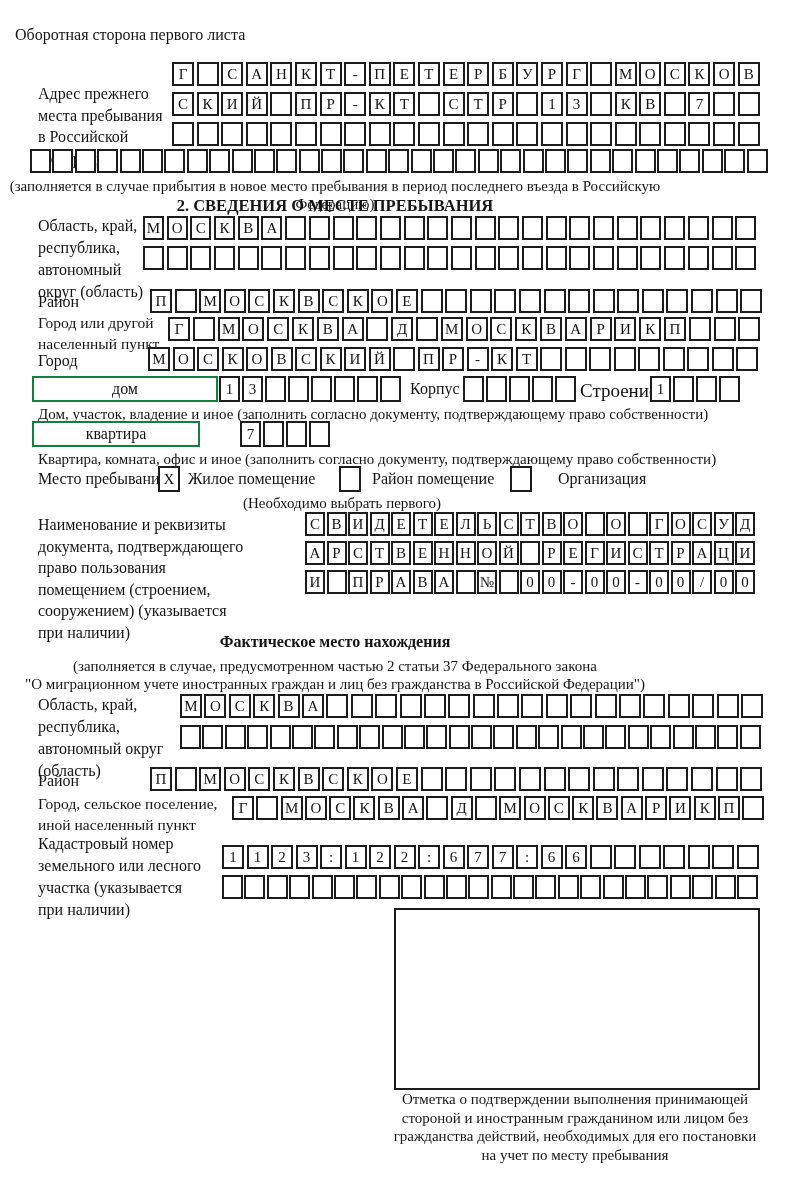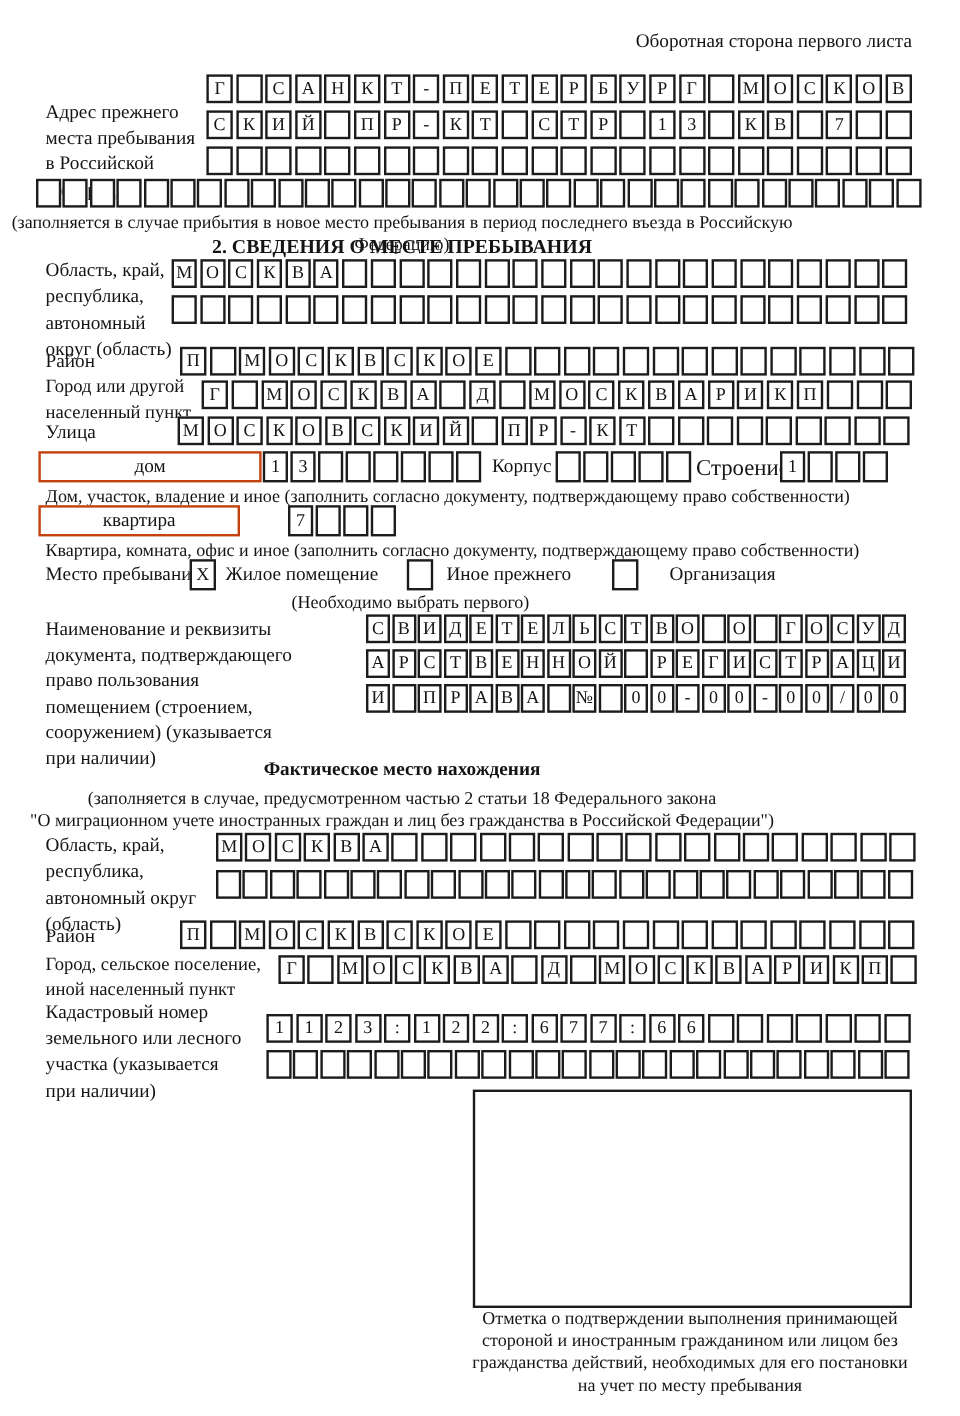--- a/index.html
+++ b/index.html
@@ -8,33 +8,33 @@
   .abs{position:absolute;}
   .lbl{position:absolute;font-size:16px;line-height:21.5px;white-space:pre-line;}
   .note{position:absolute;font-size:15px;line-height:18px;}
   .center{left:0;width:670px;text-align:center;}
   .bold{font-weight:bold;}
   .row{position:absolute;display:flex;}
   .row .cell{box-sizing:border-box;flex:none;width:var(--w,22px);height:var(--h,24px);
         border:2px solid #1c1c1c;margin-right:var(--g,2.5px);
         display:flex;align-items:center;justify-content:center;
         font-size:15px;line-height:1;background:#fff;}
-  .wbox{position:absolute;box-sizing:border-box;border:2px solid #c2410c;height:26px;
+  .wbox{position:absolute;box-sizing:border-box;border:2px solid #15803d;height:26px;
         display:flex;align-items:center;justify-content:center;font-size:16px;background:#fff;}
   .ckbox{position:absolute;box-sizing:border-box;width:22px;height:26px;border:2px solid #1c1c1c;
         display:flex;align-items:center;justify-content:center;font-size:15px;background:#fff;}
   .stamp{position:absolute;border:2px solid #1c1c1c;background:#fff;}
   .pre{white-space:pre-line;}
 </style>
 </head>
 <body>
 
 <div id="page">
 
-  <div class="abs" style="top:26px;left:0;width:760px;text-align:right;font-size:16px;">Оборотная сторона первого листа</div>
+  <div class="abs" style="top:26px;left:0;width:760px;font-size:16px;padding-left:15px;">Оборотная сторона первого листа</div>
 
   <div class="lbl" style="top:62px;left:38px;margin-top:21px;">Адрес прежнего
 места пребывания
 в Российской
 Федерации</div>
   <div class="row" style="top:62px;left:172px;--w:22px;--g:2.6px;">
       <span class="cell">Г</span>
       <span class="cell"></span>
       <span class="cell">С</span>
       <span class="cell">А</span>
@@ -262,21 +262,21 @@
       <span class="cell">А</span>
       <span class="cell">Р</span>
       <span class="cell">И</span>
       <span class="cell">К</span>
       <span class="cell">П</span>
       <span class="cell"></span>
       <span class="cell"></span>
       <span class="cell"></span>
     </div>
 
-  <div class="lbl" style="top:350px;left:38px;">Улица</div>
+  <div class="lbl" style="top:350px;left:38px;">Город</div>
   <div class="row" style="top:347px;left:148px;--w:22px;--g:2.5px;">
       <span class="cell">М</span>
       <span class="cell">О</span>
       <span class="cell">С</span>
       <span class="cell">К</span>
       <span class="cell">О</span>
       <span class="cell">В</span>
       <span class="cell">С</span>
       <span class="cell">К</span>
       <span class="cell">И</span>
@@ -332,21 +332,21 @@
       <span class="cell"></span>
       <span class="cell"></span>
       <span class="cell"></span>
     </div>
   <div class="note" style="top:450px;left:38px;">Квартира, комната, офис и иное (заполнить согласно документу, подтверждающему право собственности)</div>
 
   <div class="abs" style="top:470px;left:38px;font-size:16px;">Место пребывания:</div>
   <div class="ckbox" style="top:466px;left:158px;">X</div>
   <div class="abs" style="top:470px;left:188px;font-size:16px;">Жилое помещение</div>
   <div class="ckbox" style="top:466px;left:339px;"></div>
-  <div class="abs" style="top:470px;left:372px;font-size:16px;">Иное прежнего</div>
+  <div class="abs" style="top:470px;left:372px;font-size:16px;">Район помещение</div>
   <div class="ckbox" style="top:466px;left:510px;"></div>
   <div class="abs" style="top:470px;left:558px;font-size:16px;">Организация</div>
   <div class="note" style="top:494px;left:243px;">(Необходимо выбрать первого)</div>
 
   <div class="lbl" style="top:514px;left:38px;">Наименование и реквизиты
 документа, подтверждающего
 право пользования
 помещением (строением,
 сооружением) (указывается
 при наличии)</div>
@@ -414,21 +414,21 @@
       <span class="cell">0</span>
       <span class="cell">-</span>
       <span class="cell">0</span>
       <span class="cell">0</span>
       <span class="cell">/</span>
       <span class="cell">0</span>
       <span class="cell">0</span>
     </div>
 
   <div class="abs center bold" style="top:633px;font-size:16px;">Фактическое место нахождения</div>
-  <div class="note center pre" style="top:657px;">(заполняется в случае, предусмотренном частью 2 статьи 18 Федерального закона
+  <div class="note center pre" style="top:657px;">(заполняется в случае, предусмотренном частью 2 статьи 37 Федерального закона
 "О миграционном учете иностранных граждан и лиц без гражданства в Российской Федерации")</div>
 
   <div class="lbl" style="top:694px;left:38px;line-height:22px;">Область, край,
 республика,
 автономный округ
 (область)</div>
   <div class="row" style="top:694px;left:180px;--w:22px;--g:2.4px;">
       <span class="cell">М</span>
       <span class="cell">О</span>
       <span class="cell">С</span>

